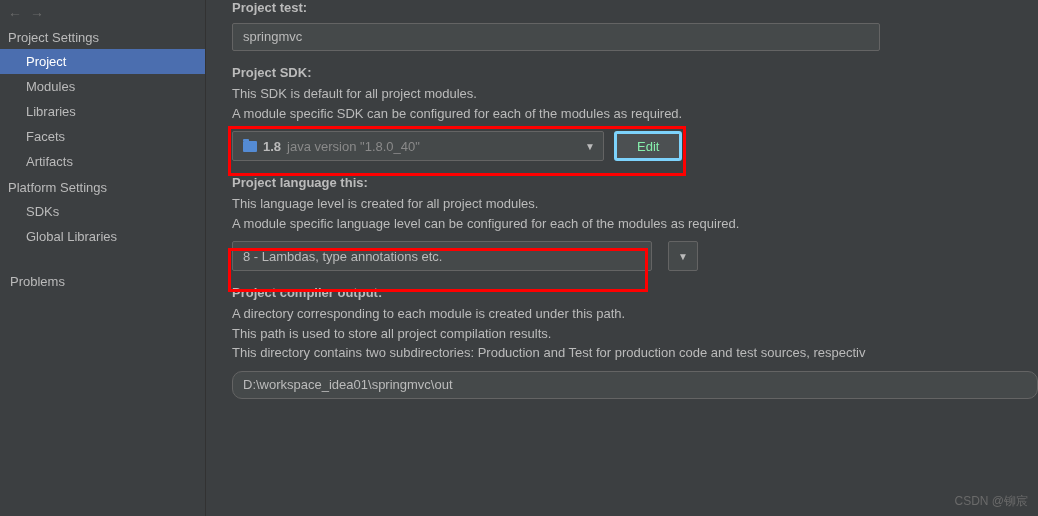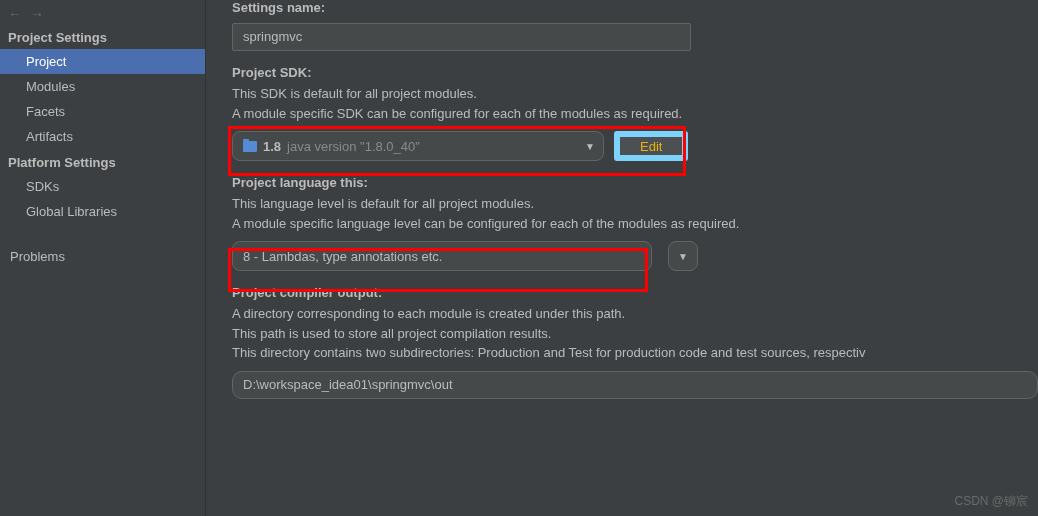--- a/index.html
+++ b/index.html
@@ -1,90 +1,91 @@
 <!DOCTYPE html>
 <html><head>
 <meta charset="utf-8">
 <style>
 * { margin:0; padding:0; box-sizing:border-box; font-family:"Segoe UI",Arial,sans-serif; }
 body { background:#3c3f41; color:#bbbbbb; font-size:13px; width:1038px; height:516px; overflow:hidden; position:relative; }
 .container { display:flex; height:100%; }
 .sidebar { width:206px; background:#3c3f41; border-right:1px solid #323232; display:flex; flex-direction:column; }
 .nav-arrows { padding:4px 8px; display:flex; gap:8px; color:#6a6a6a; font-size:14px; }
 .nav-arrows span { cursor:default; }
-.section-header { font-weight:bold; color:#bbbbbb; padding:6px 8px 4px 8px; font-size:13px; }
+.section-header { font-weight:normal; color:#bbbbbb; padding:6px 8px 4px 8px; font-size:13px; }
 .sidebar-item { padding:5px 8px 5px 26px; cursor:pointer; color:#bbbbbb; }
 .sidebar-item.selected { background:#4b6eaf; color:#ffffff; }
 .main { flex:1; background:#3c3f41; padding:0 0 0 26px; overflow:hidden; }
 .label { font-weight:bold; color:#bbbbbb; margin-top:14px; margin-bottom:4px; }
 .label.first { margin-top:0; }
 .desc { color:#bbbbbb; line-height:1.5; }
 .field-row { display:flex; align-items:center; gap:10px; margin-top:8px; }
-.text-input { background:#45494a; border:1px solid #646464; color:#bbbbbb; padding:5px 10px; width:459px; height:28px; border-radius:2px; }
+.text-input { background:#45494a; border:1px solid #646464; color:#bbbbbb; padding:5px 10px; width:648px; height:28px; border-radius:2px; }
 .text-input.wide { width:840px;border-radius:10px; }
-.combo { display:flex; align-items:center; background:#45494a; border:1px solid #646464; height:30px; border-radius:8px; position:relative; }
+.combo { display:flex; align-items:center; background:#45494a; border:1px solid #646464; height:30px; border-radius:2px; position:relative; }
 .combo-content { display:flex; align-items:center; gap:6px; padding:0 10px; flex:1; }
 .combo-arrow { width:26px; display:flex; align-items:center; justify-content:center; color:#bbbbbb; font-size:10px; }
 .combo.sdk { width:372px; }
 .combo.lang { width:420px;justify-content:flex-end; }
 .combo.lang-arrow { width:30px; margin-left:6px; justify-content:center; }
 .folder-icon { width:14px; height:11px; background:#548bd4; border-radius:1px; position:relative; }
 .folder-icon::before { content:""; position:absolute; top:-2px; left:0; width:6px; height:2px; background:#548bd4; border-radius:1px 1px 0 0; }
 .sdk-ver { color:#bbbbbb; font-weight:bold; }
 .sdk-detail { color:#8a8a8a; }
-.btn { background:#4c5052; border:6px solid #7dd3fc; color:#eab308; padding:0 20px; height:30px; border-radius:3px; display:flex; align-items:center; cursor:pointer; }
+.btn { background:#4c5052; border:3px solid #7dd3fc; color:#86efac; padding:0 20px; height:30px; border-radius:3px; display:flex; align-items:center; cursor:pointer; }
 .highlight-box { position:absolute; border:3px solid #ff0000; pointer-events:none; }
 .hb1 { left:228px; top:126px; width:458px; height:50px; }
 .hb2 { left:228px; top:248px; width:420px; height:44px; }
 .watermark { position:absolute; right:10px; bottom:6px; color:#6a6a6a; font-size:12px; }
 </style>
 </head>
 <body>
 
 <div class="container">
   <div class="sidebar">
     <div class="nav-arrows">
       <span>←</span>
       <span>→</span>
     </div>
     <div class="section-header">Project Settings</div>
     <div class="sidebar-item selected">Project</div>
     <div class="sidebar-item">Modules</div>
+    <div class="sidebar-item">Libraries</div>
     <div class="sidebar-item">Facets</div>
     <div class="sidebar-item">Artifacts</div>
     <div class="section-header">Platform Settings</div>
     <div class="sidebar-item">SDKs</div>
     <div class="sidebar-item">Global Libraries</div>
     <div style="height:20px"></div>
     <div class="sidebar-item" style="padding-left:10px">Problems</div>
   </div>
 
   <div class="main">
-    <div class="label first">Settings name:</div>
+    <div class="label first">Project test:</div>
     <div class="field-row">
       <div class="text-input">springmvc</div>
     </div>
 
     <div class="label">Project SDK:</div>
     <div class="desc">This SDK is default for all project modules.</div>
     <div class="desc">A module specific SDK can be configured for each of the modules as required.</div>
     <div class="field-row">
       <div class="combo sdk">
         <div class="combo-content">
           <div class="folder-icon"></div>
           <span class="sdk-ver">1.8</span>
           <span class="sdk-detail">java version "1.8.0_40"</span>
         </div>
         <div class="combo-arrow">▼</div>
       </div>
       <div class="btn">Edit</div>
     </div>
 
     <div class="label">Project language this:</div>
-    <div class="desc">This language level is default for all project modules.</div>
+    <div class="desc">This language level is created for all project modules.</div>
     <div class="desc">A module specific language level can be configured for each of the modules as required.</div>
     <div class="field-row">
       <div class="combo lang">
         <div class="combo-content">
           <span>8 - Lambdas, type annotations etc.</span>
         </div>
       </div>
       <div class="combo lang-arrow">
         <div class="combo-arrow">▼</div>
       </div>

